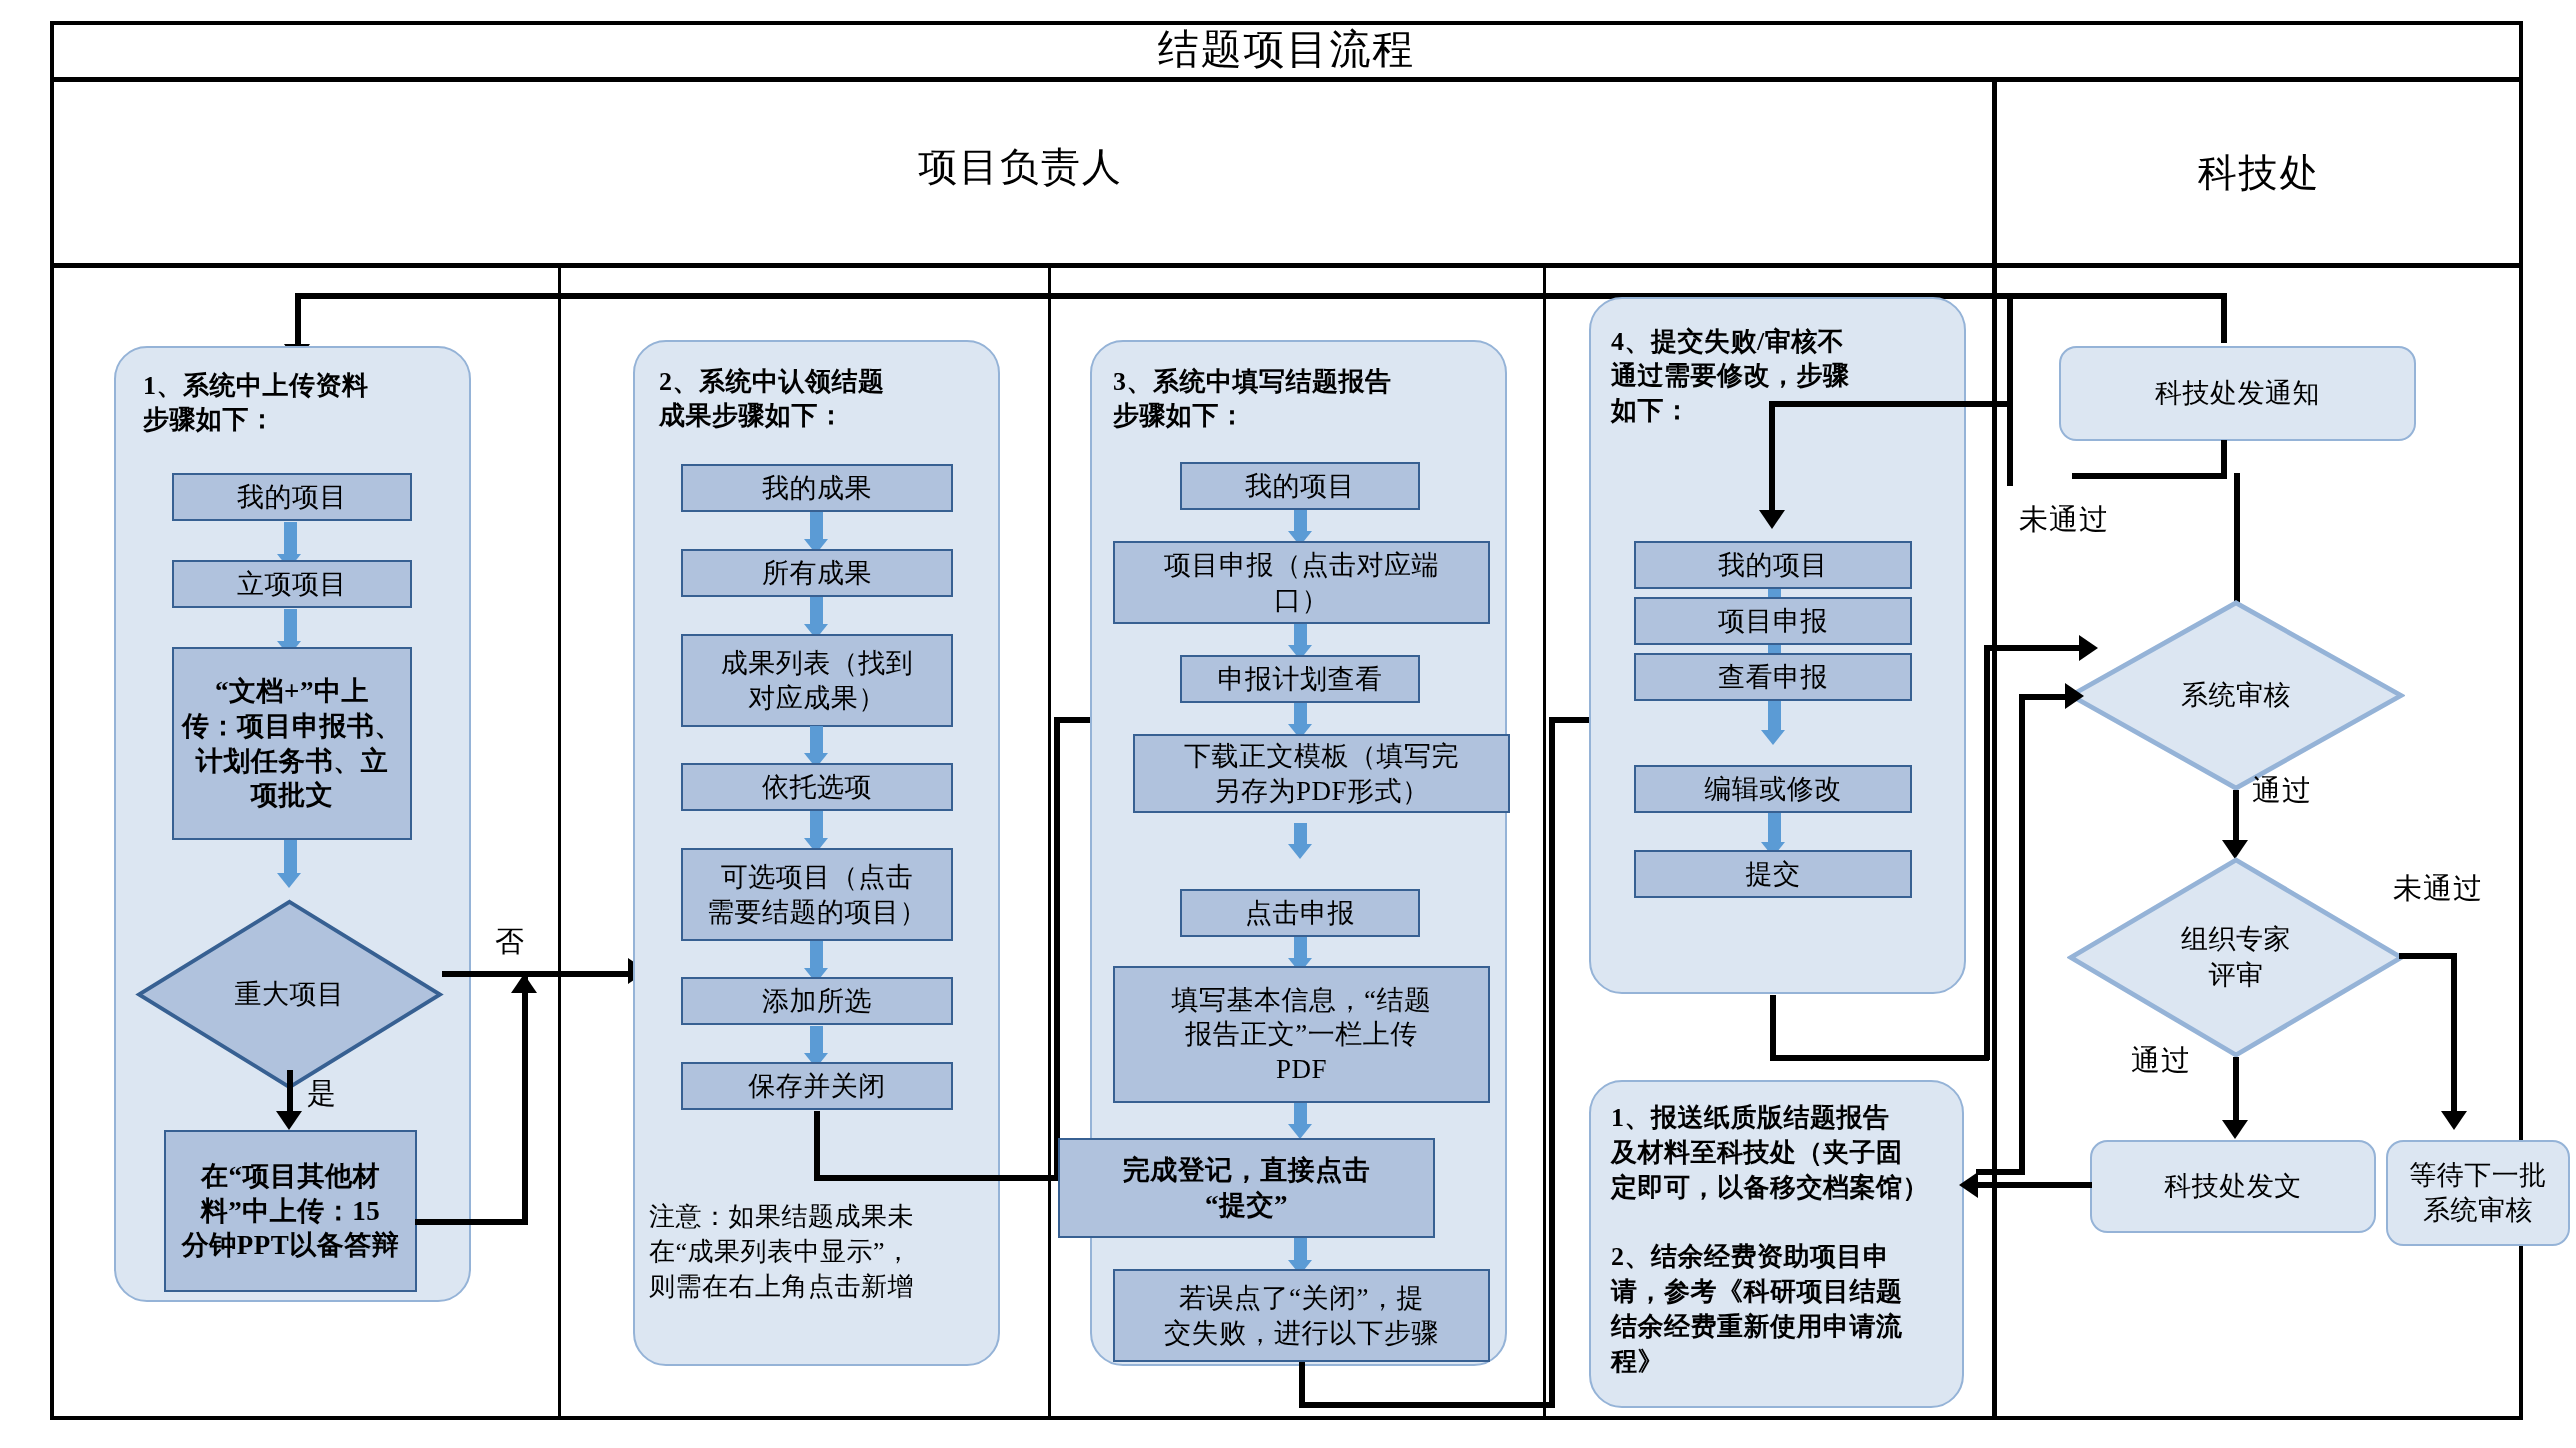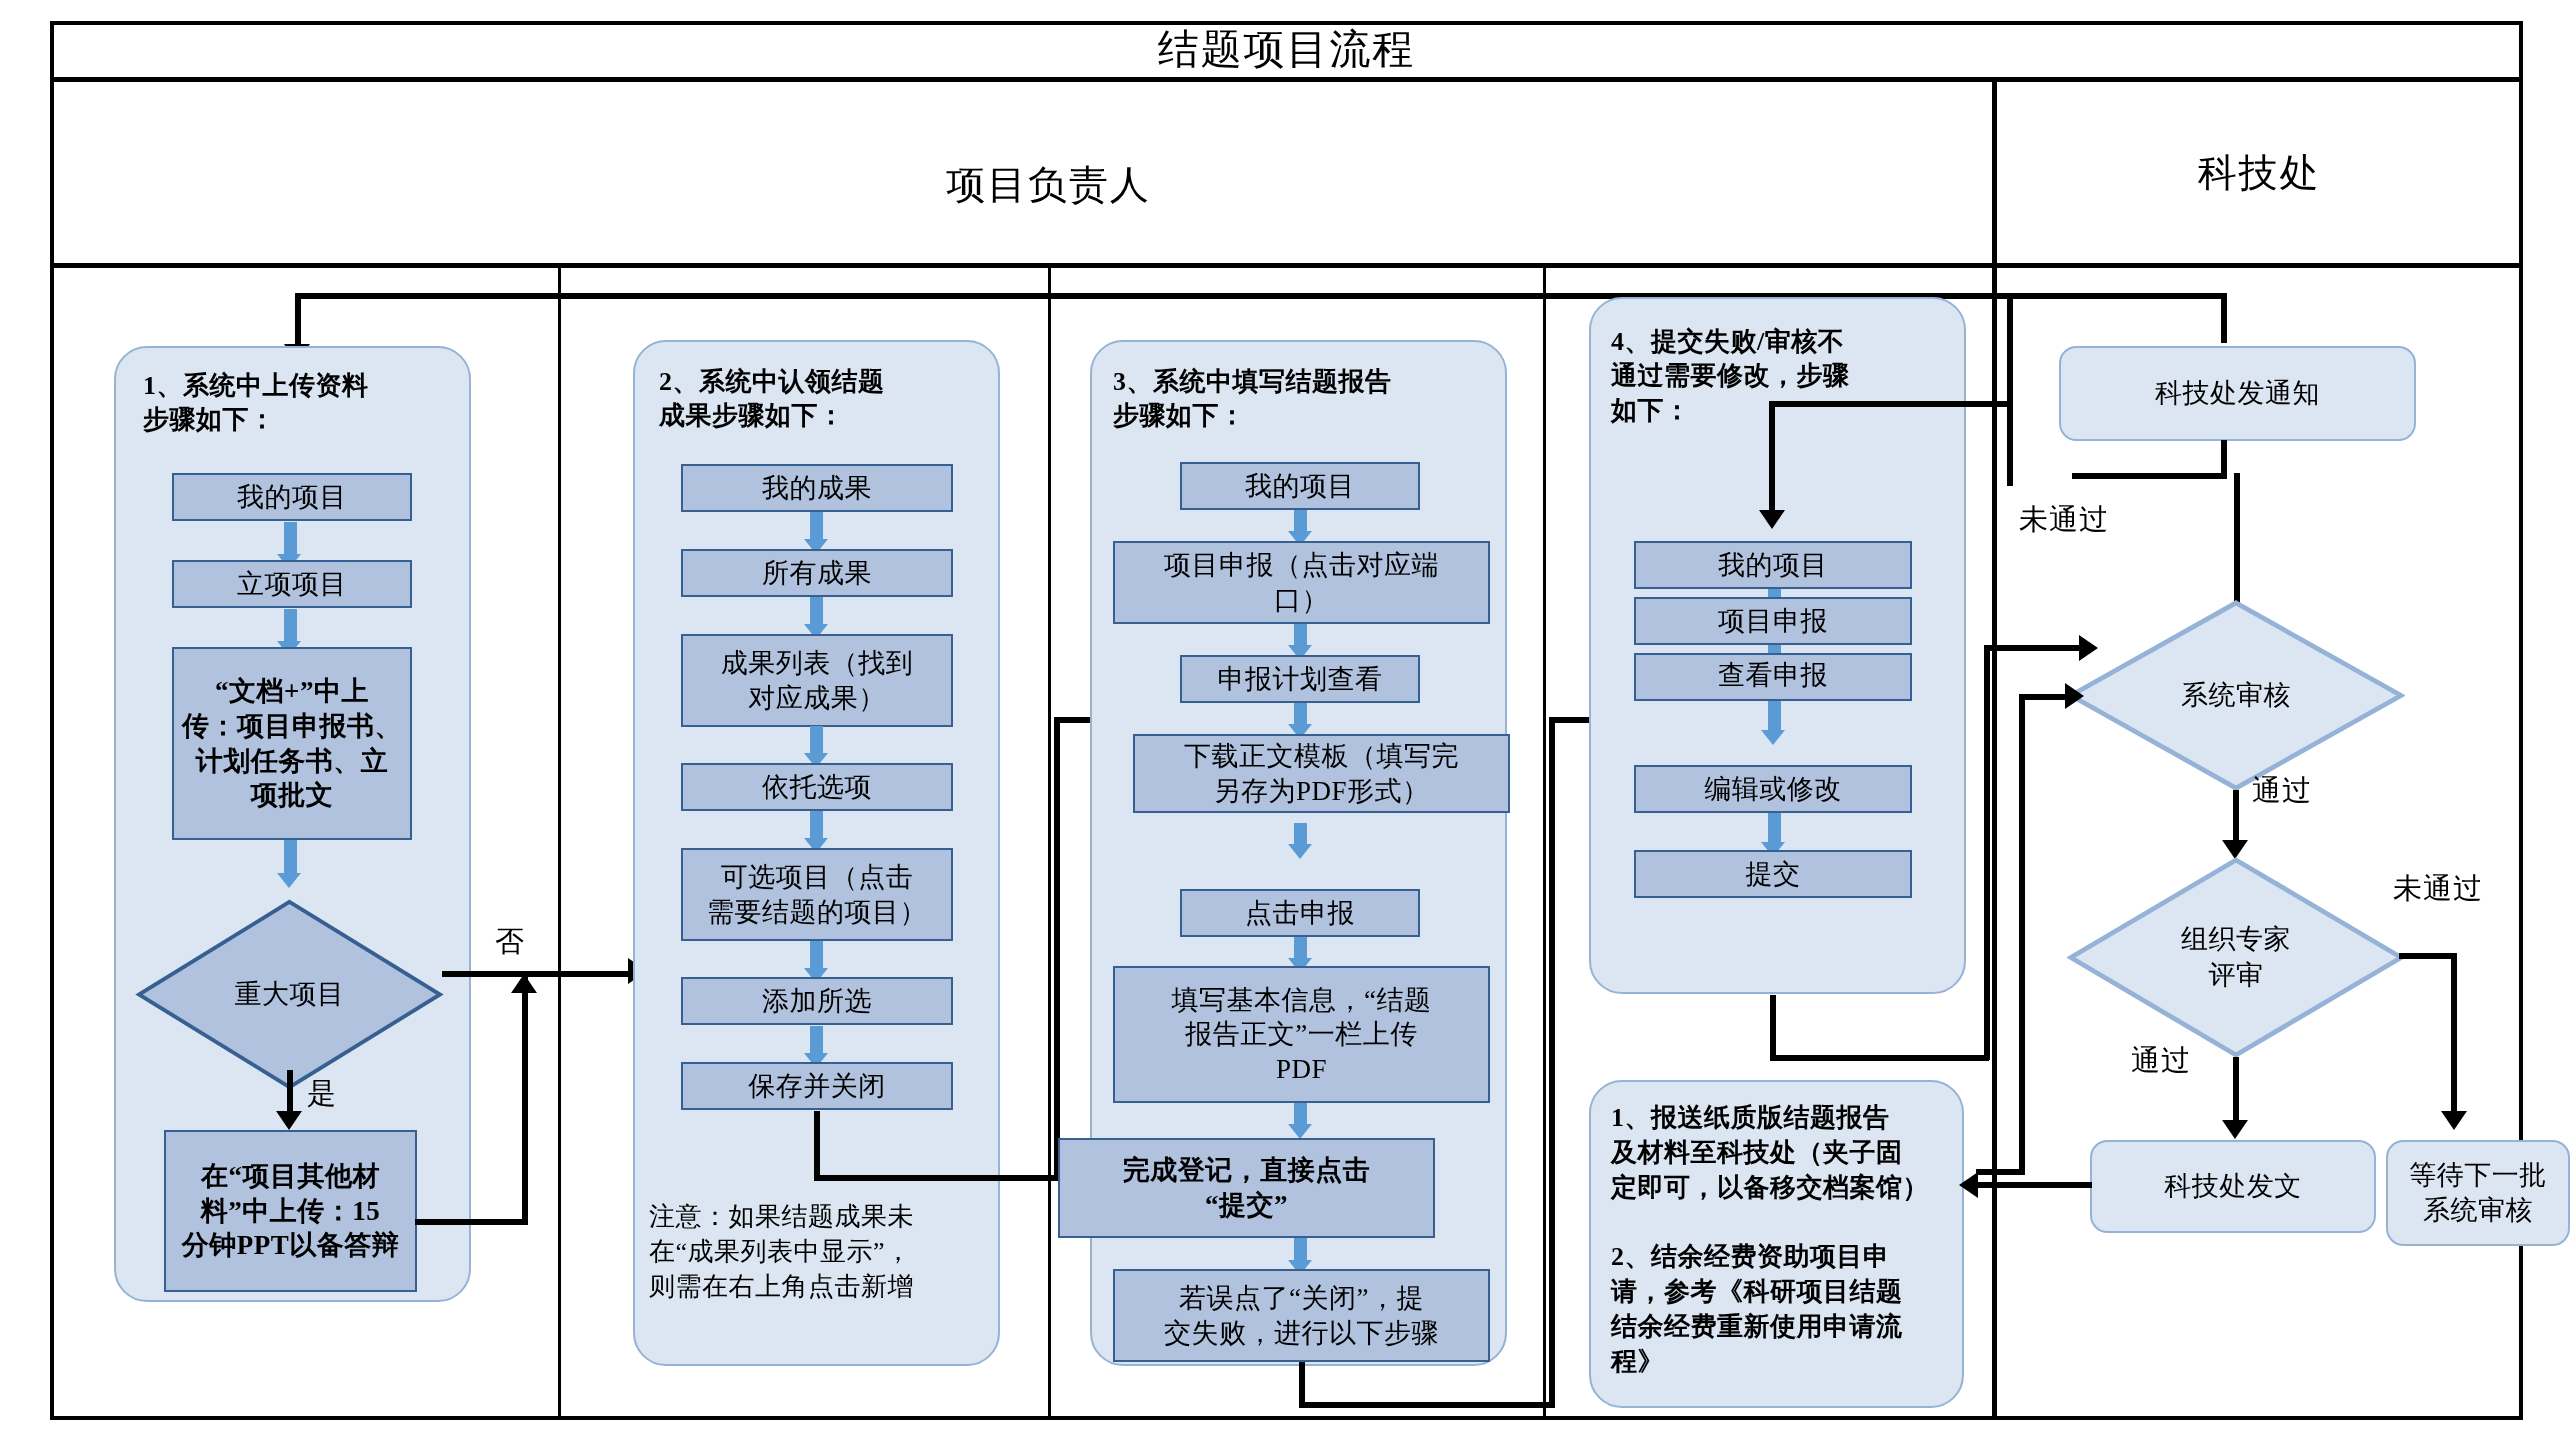--- a/index.html
+++ b/index.html
@@ -66,21 +66,21 @@
 
   <div class="frame" style="left:50px;top:21px;width:2473px;height:1399px;"></div>
 
   <div class="hline" style="left:50px;top:75px;width:2473px;height:0;"></div>
   <div class="hline" style="left:50px;top:77px;width:2473px;height:4.8px;"></div>
 
   <div class="title-band" style="left:50px;top:21px;width:2473px;height:56px;">结题项目流程</div>
 
   <div class="hline" style="left:50px;top:263px;width:2473px;height:4.8px;"></div>
 
-  <div class="lane-label" style="left:50px;top:94px;width:1941px;height:182px;padding-left:28px;">项目负责人</div>
+  <div class="lane-label" style="left:50px;top:76px;width:1941px;height:182px;">项目负责人</div>
   <div class="lane-label" style="left:1996px;top:82px;width:526px;height:182px;">科技处</div>
 
   <div class="vline" style="left:1992px;top:77px;width:4.8px;height:1343px;"></div>
 
   <div class="vline" style="left:558px;top:268px;width:2.9px;height:1152px;"></div>
   <div class="vline" style="left:1048px;top:268px;width:2.9px;height:1152px;"></div>
   <div class="vline" style="left:1543px;top:268px;width:2.9px;height:1152px;"></div>
 
   <div class="kseg" style="left:295px;top:293px;width:1932px;height:5.8px;"></div>
   <div class="kseg" style="left:295px;top:293px;width:5.8px;height:54px;"></div>
@@ -242,21 +242,21 @@
   <div class="pbox" style="left:1634px;top:541px;width:278px;height:48px;">我的项目</div>
   <div class="bconn">
     <div class="bstem" style="left:1768px;top:589px;width:12.6px;height:33px;"></div>
     <div class="bhead" style="left:1761px;top:618px;"></div>
   </div>
   <div class="pbox" style="left:1634px;top:597px;width:278px;height:48px;">项目申报</div>
   <div class="bconn">
     <div class="bstem" style="left:1768px;top:645px;width:12.6px;height:33px;"></div>
     <div class="bhead" style="left:1761px;top:674px;"></div>
   </div>
-  <div class="pbox" style="left:1634px;top:653px;width:278px;height:48px;font-family:Liberation Mono, monospace;">查看申报</div>
+  <div class="pbox" style="left:1634px;top:653px;width:278px;height:48px;">查看申报</div>
   <div class="bconn">
     <div class="bstem" style="left:1768px;top:701px;width:12.6px;height:33px;"></div>
     <div class="bhead" style="left:1761px;top:730px;"></div>
   </div>
   <div class="pbox" style="left:1634px;top:765px;width:278px;height:48px;">编辑或修改</div>
   <div class="bconn">
     <div class="bstem" style="left:1768px;top:813px;width:12.6px;height:33px;"></div>
     <div class="bhead" style="left:1761px;top:842px;"></div>
   </div>
   <div class="pbox" style="left:1634px;top:850px;width:278px;height:48px;">提交</div>

